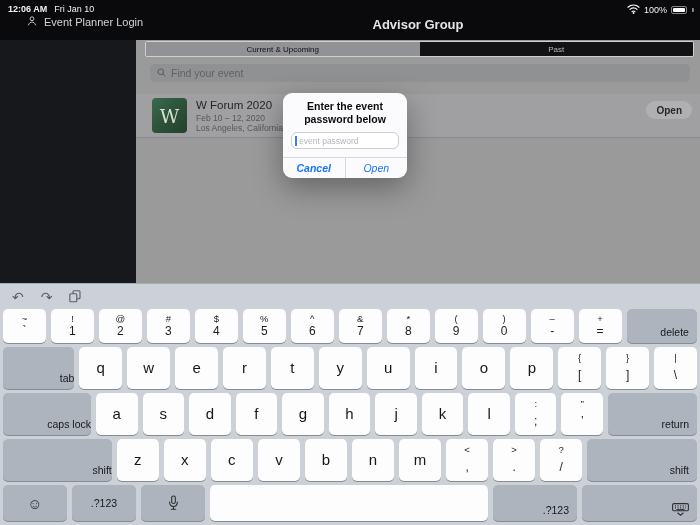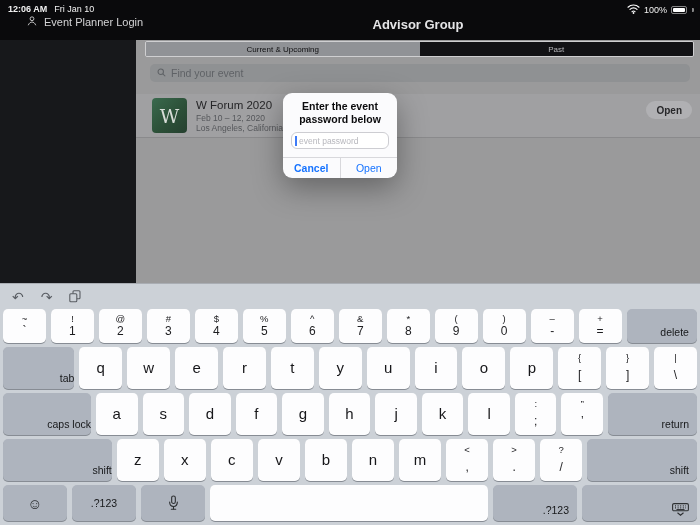--- a/index.html
+++ b/index.html
@@ -43,29 +43,29 @@
   .thumb-letter{font-family:"DejaVu Serif","Liberation Serif",serif;font-size:19px;color:#d8ddd8;}
   .event-title{position:absolute;left:60px;top:5px;font-size:11.5px;color:#252527;}
   .event-dates{position:absolute;left:60px;top:19px;font-size:8.5px;color:#55575b;}
   .event-loc{position:absolute;left:60px;top:29px;font-size:8.5px;color:#55575b;
              max-width:88px;white-space:nowrap;overflow:hidden;}
   .open-pill{position:absolute;right:8px;top:7px;height:18px;padding:0 10px;border-radius:9px;
              background:#b0b0b3;display:flex;align-items:center;font-size:10px;font-weight:600;
              color:#27272a;cursor:pointer;}
 
   
-  .dialog{position:absolute;left:283px;top:93px;width:114px;background:#fbfbfd;border-radius:9px;
+  .dialog{position:absolute;left:283px;top:93px;width:124px;background:#fbfbfd;border-radius:9px;
           box-shadow:0 10px 30px rgba(0,0,0,.35);z-index:30;padding-top:7px;}
   .dlg-title{font-size:10.5px;font-weight:700;color:#0b0b0d;text-align:center;line-height:1.2;padding:0 12px;}
   .dlg-msg{font-size:8.5px;color:#3f3f44;text-align:center;line-height:1.25;margin-top:3px;padding:0 9px;}
   .dlg-input{margin:7px 8px 0 8px;height:17px;background:#fff;border:1px solid #cdcdd2;border-radius:6px;
              display:flex;align-items:center;padding-left:3px;}
   .dlg-cursor{width:2px;height:10px;background:#3e7bf7;margin-right:2px;}
   .dlg-placeholder{font-size:8.5px;color:#b7b7bd;}
-  .dlg-buttons{margin-top:8px;border-top:1px solid #d8d8dc;display:flex;height:21px;}
+  .dlg-buttons{margin-top:8px;border-top:1px solid #d8d8dc;display:flex;height:21px;font-style:italic;}
   .dlg-btn{flex:1;display:flex;align-items:center;justify-content:center;font-size:10.5px;
            color:#1673ff;cursor:pointer;}
   .dlg-btn-cancel{font-weight:700;border-right:1px solid #d8d8dc;}
 
   
   .kb{position:absolute;left:0;top:283px;width:700px;height:242px;background:#ccd1d7;
       border-top:1px solid #a9adb3;}
   .kb-toolbar{position:absolute;top:3px;left:12px;height:20px;display:flex;gap:17px;align-items:center;
               color:#595d63;}
   .kb-tool{font-size:14px;line-height:1;cursor:pointer;}

